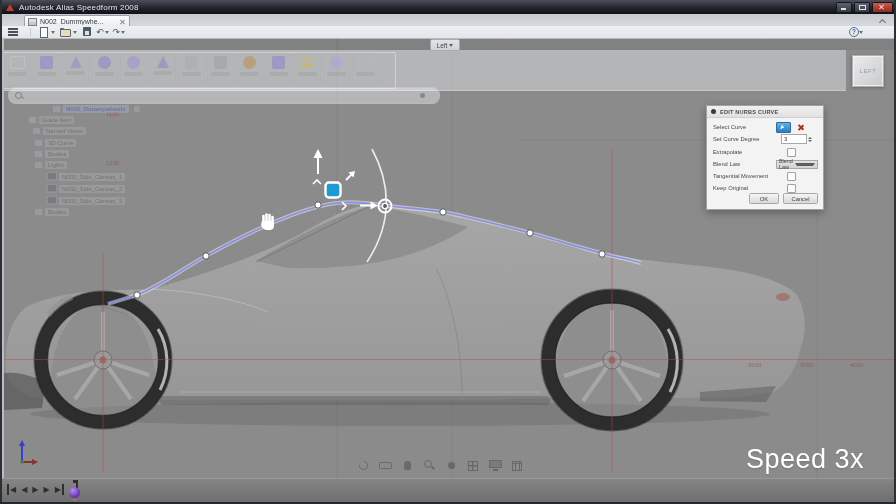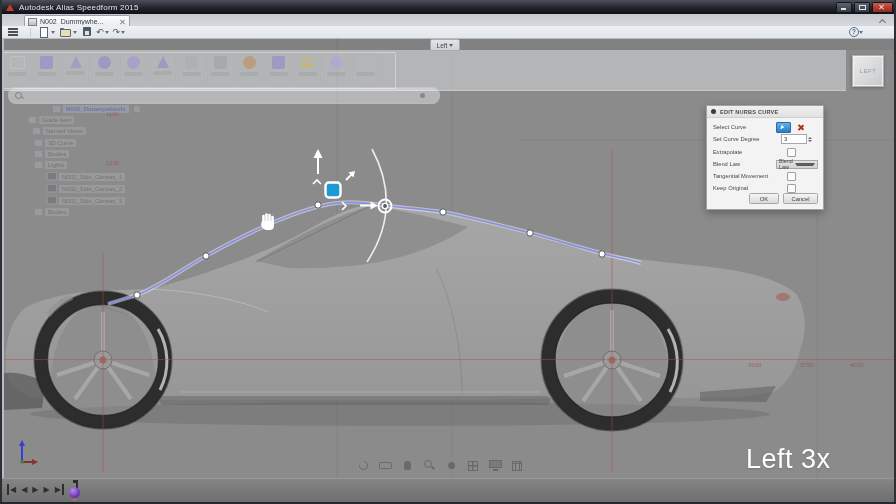--- a/index.html
+++ b/index.html
@@ -153,21 +153,21 @@
   .edge-r{position:absolute;right:0;top:0;width:2px;height:504px;background:#2c2f36;}
   .edge-b{position:absolute;left:0;top:502px;width:896px;height:2px;background:#24272d;}
 </style>
 </head>
 <body>
 
 <div class="window">
 
   <div class="titlebar">
     <div class="logo-tri"></div>
-    <span class="title-text">Autodesk Alias Speedform 2015</span>
+    <span class="title-text">Autodesk Alias Speedform 2008</span>
     <div class="winbtns">
       <div class="wbtn">
           <span class="g-min"></span>
         </div>
       <div class="wbtn">
           <span class="g-max"></span>
         </div>
       <div class="wbtn close">
           <span class="g-x"></span>
         </div>
@@ -496,21 +496,21 @@
       <span class="bi bi-orbit"></span>
       <span class="bi bi-keyboard"></span>
       <span class="bi bi-pan-hand"></span>
       <span class="bi bi-zoom-magnifier"></span>
       <span class="bi bi-look-around"></span>
       <span class="bi bi-window-layout"></span>
       <span class="bi bi-monitor"></span>
       <span class="bi bi-grid"></span>
     </div>
 
-  <div class="speed">Left 3x</div>
+  <div class="speed">Speed 3x</div>
 
   <div class="bottombar">
     <div class="pb-wrap">
         <span class="pb" style="border-left: 2px solid rgb(46, 46, 46);">◀</span>
         <span class="pb">◀</span>
         <span class="pb">▶</span>
         <span class="pb">▶</span>
         <span class="pb" style="border-right: 2px solid rgb(46, 46, 46);">▶</span>
       </div>
     <div class="marker">

